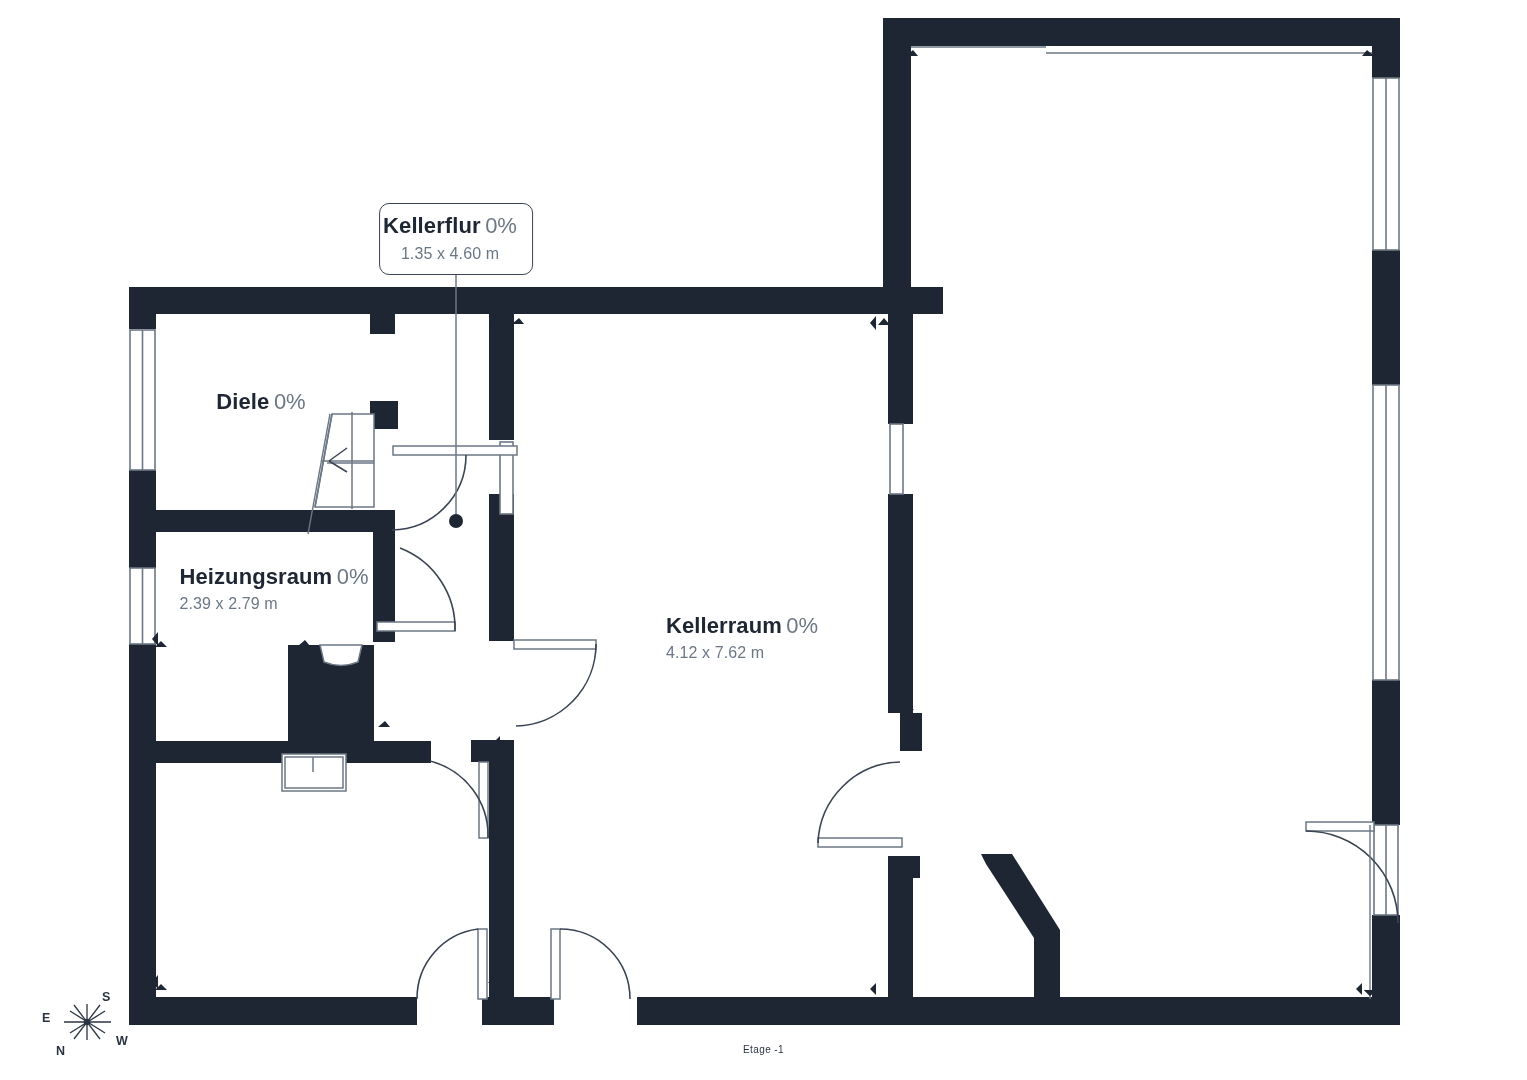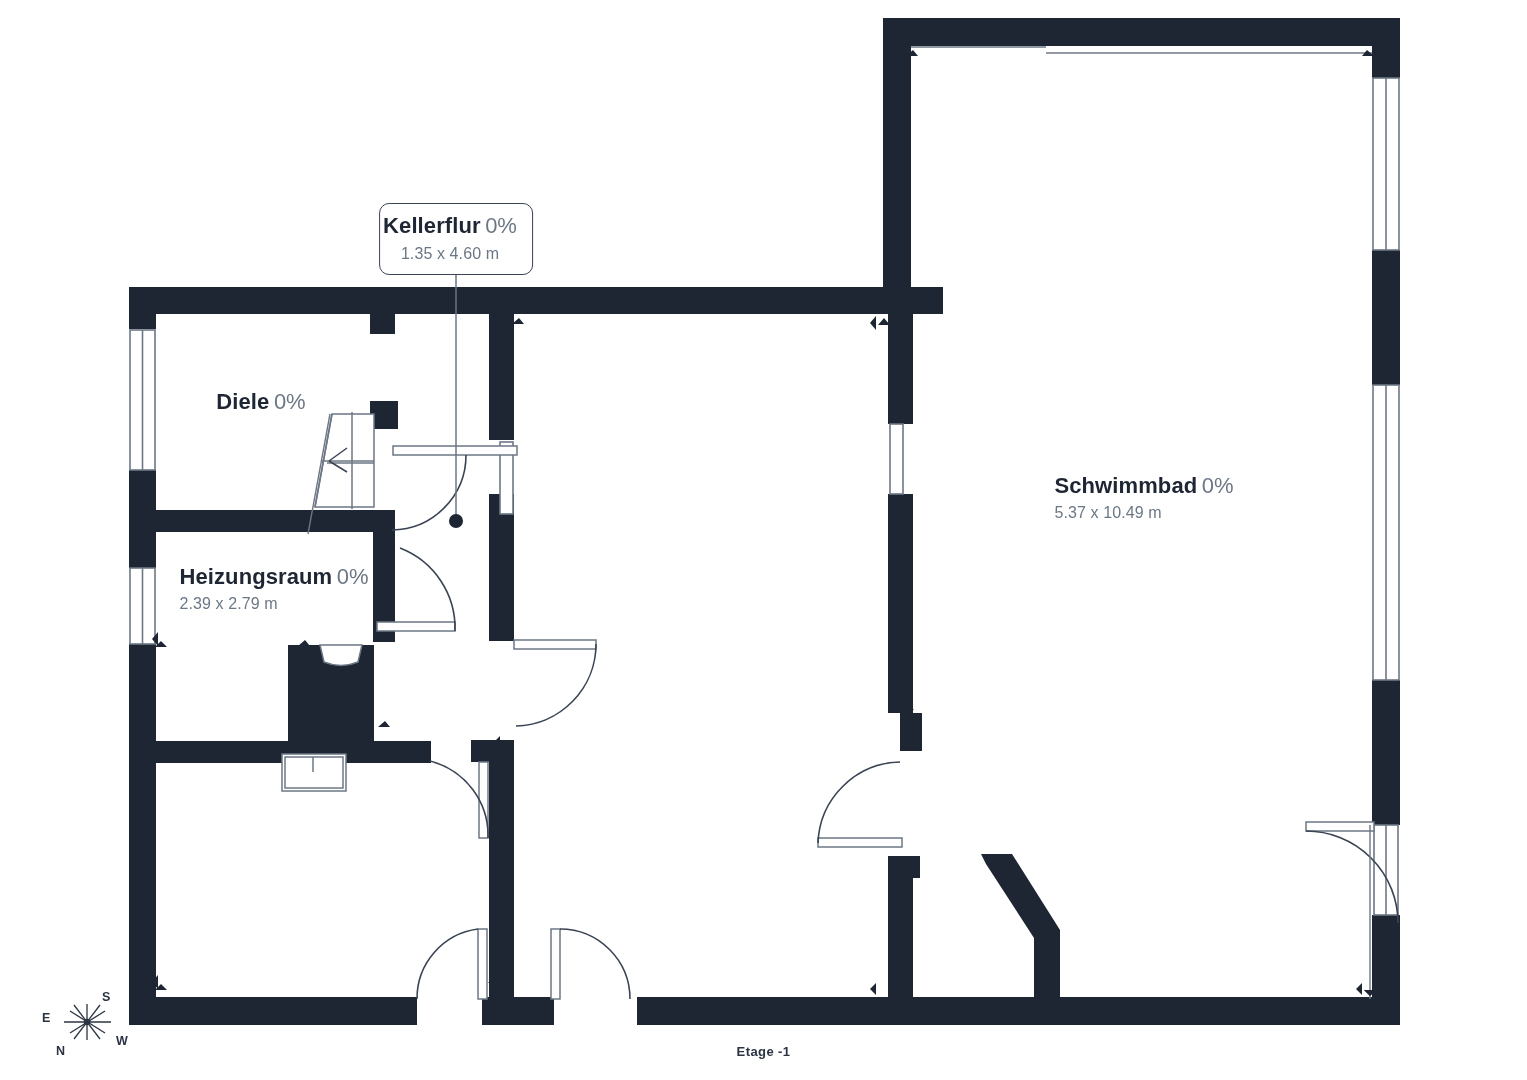--- a/index.html
+++ b/index.html
@@ -59,22 +59,22 @@
     padding: 8px 15px 10px 3px;
     text-align: center;
     white-space: nowrap;
     line-height: 1.3;
   }
   .footer-label {
     position: absolute;
     left: 0;
     width: 100%;
     text-align: center;
-    font-size: 13px;
-    font-weight: 700;
+    font-size: 10px;
+    font-weight: 400;
     color: #2b3442;
     letter-spacing: 0.4px;
   }
   .compass {
     position: absolute;
   }
   .compass-letter {
     position: absolute;
     font-size: 12.5px;
     font-weight: 700;
@@ -275,28 +275,28 @@
 
   <div class="room-label" style="left:274px; top:563px;">
     <div>
       <span class="room-name">Heizungsraum</span>
       <span class="room-pct">0%</span>
     </div>
     <div class="room-dims">2.39 x 2.79 m</div>
   </div>
 
 
-
-  <div class="room-label" style="left:1144px; top:472px;">
+  <div class="room-label" style="left:742px; top:612px;">
     <div>
-      <span class="room-name">Schwimmbad</span>
+      <span class="room-name">Kellerraum</span>
       <span class="room-pct">0%</span>
     </div>
-    <div class="room-dims">5.37 x 10.49 m</div>
-  </div>
+    <div class="room-dims">4.12 x 7.62 m</div>
+  </div>
+
 
   <div class="compass" style="left:30px; top:978px; width:110px; height:80px;">
     <svg width="110" height="80" viewBox="0 0 110 80">
       <g stroke="#2b3442" stroke-width="1.3" fill="none">
         <line x1="40" y1="33" x2="75" y2="55"></line>
         <line x1="75" y1="33" x2="40" y2="55"></line>
         <line x1="57" y1="26" x2="57" y2="62"></line>
         <line x1="34" y1="44" x2="81" y2="44"></line>
         <line x1="44" y1="27" x2="70" y2="61"></line>
         <line x1="70" y1="27" x2="44" y2="61"></line>

